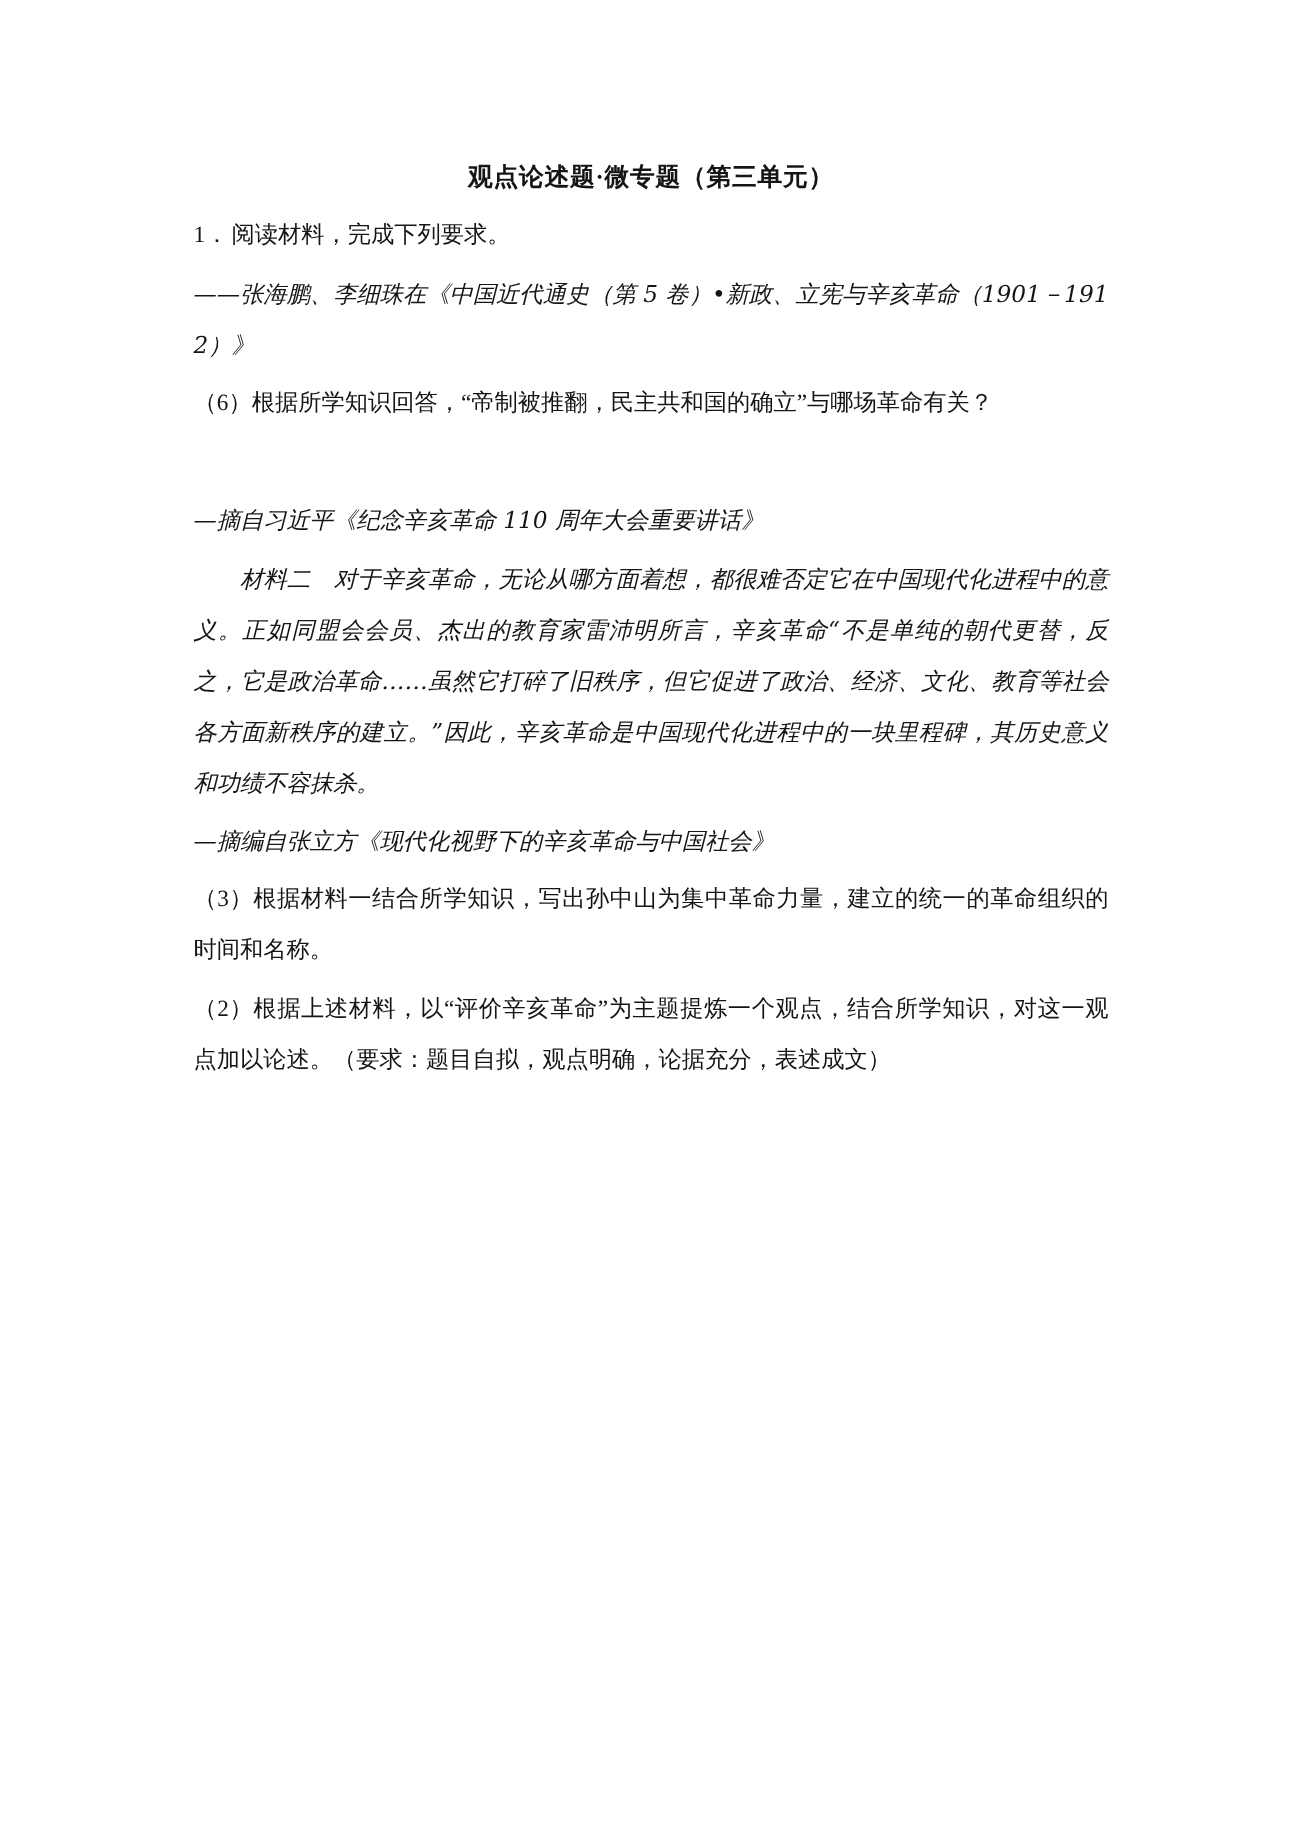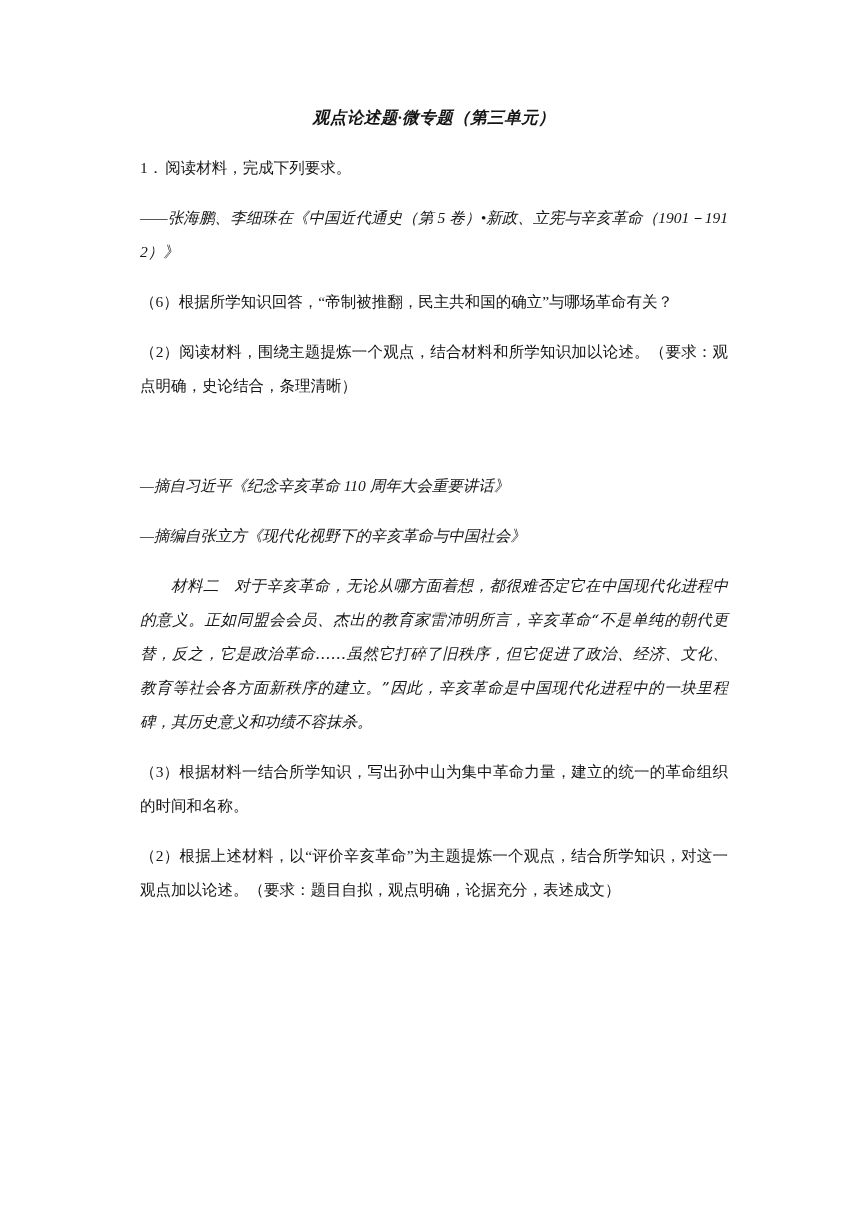--- a/index.html
+++ b/index.html
@@ -21,45 +21,43 @@
     background: #ffffff;
   }
   .title {
     margin: 0;
     font-family: "Liberation Serif", "DejaVu Serif", serif;
     font-size: 16.5px;
     font-weight: 700;
     line-height: 34px;
     text-align: center;
     letter-spacing: 0.5px;
-    font-style: italic;
   }
   p.line {
-    margin: 16px;
+    margin: 5px;
     font-size: 15.5px;
     line-height: 34px;
     text-align: justify;
     text-justify: inter-ideograph;
     word-break: break-all;
   }
   
   .song {
     font-family: "Liberation Serif", "DejaVu Serif", serif;
   }
   
   .kaiti {
     font-family: "DejaVu Serif", "Liberation Serif", serif;
     font-style: italic;
   }
   .indent2 {
     text-indent: 2em;
   }
   .src-right {
     text-align: right;
-    font-family: Liberation Serif, serif;
   }
   .mat-label {
     margin-right: 1em;
   }
   .qnum {
     margin-right: 2px;
   }
   .spacer {
     height: 34px;
   }
@@ -71,31 +69,30 @@
 
   <h1 class="title">观点论述题·微专题（第三单元）</h1>
 
   <div>
     <p class="line song"><span class="qnum">1．</span><span>阅读材料，完成下列要求。</span></p>
 
 
     <p class="line kaiti src-right">——张海鹏、李细珠在《中国近代通史（第 5 卷）•新政、立宪与辛亥革命（1901－1912）》</p>
 
     <p class="line song">（6）根据所学知识回答，“帝制被推翻，民主共和国的确立”与哪场革命有关？</p>
-    <p class="line song">（2）阅读材料，围绕主题提炼一个观点，结合材料和所学知识加以论述。（要求：观点明确，史论结合，条理清晰）</p>
   </div>
 
   <div class="spacer"></div>
 
   <div>
 
 
     <p class="line kaiti src-right">—摘自习近平《纪念辛亥革命 110 周年大会重要讲话》</p>
 
+    <p class="line kaiti indent2"><span class="mat-label">材料二</span><span>对于辛亥革命，无论从哪方面着想，都很难否定它在中国现代化进程中的意义。正如同盟会会员、杰出的教育家雷沛明所言，辛亥革命“不是单纯的朝代更替，反之，它是政治革命……虽然它打碎了旧秩序，但它促进了政治、经济、文化、教育等社会各方面新秩序的建立。”因此，辛亥革命是中国现代化进程中的一块里程碑，其历史意义和功绩不容抹杀。</span></p>
+
     <p class="line kaiti src-right">—摘编自张立方《现代化视野下的辛亥革命与中国社会》</p>
-
-    <p class="line kaiti indent2"><span class="mat-label">材料二</span><span>对于辛亥革命，无论从哪方面着想，都很难否定它在中国现代化进程中的意义。正如同盟会会员、杰出的教育家雷沛明所言，辛亥革命“不是单纯的朝代更替，反之，它是政治革命……虽然它打碎了旧秩序，但它促进了政治、经济、文化、教育等社会各方面新秩序的建立。”因此，辛亥革命是中国现代化进程中的一块里程碑，其历史意义和功绩不容抹杀。</span></p>
 
     <p class="line song">（3）根据材料一结合所学知识，写出孙中山为集中革命力量，建立的统一的革命组织的时间和名称。</p>
     <p class="line song">（2）根据上述材料，以“评价辛亥革命”为主题提炼一个观点，结合所学知识，对这一观点加以论述。（要求：题目自拟，观点明确，论据充分，表述成文）</p>
   </div>
 
 </div>
 
 </body></html>

